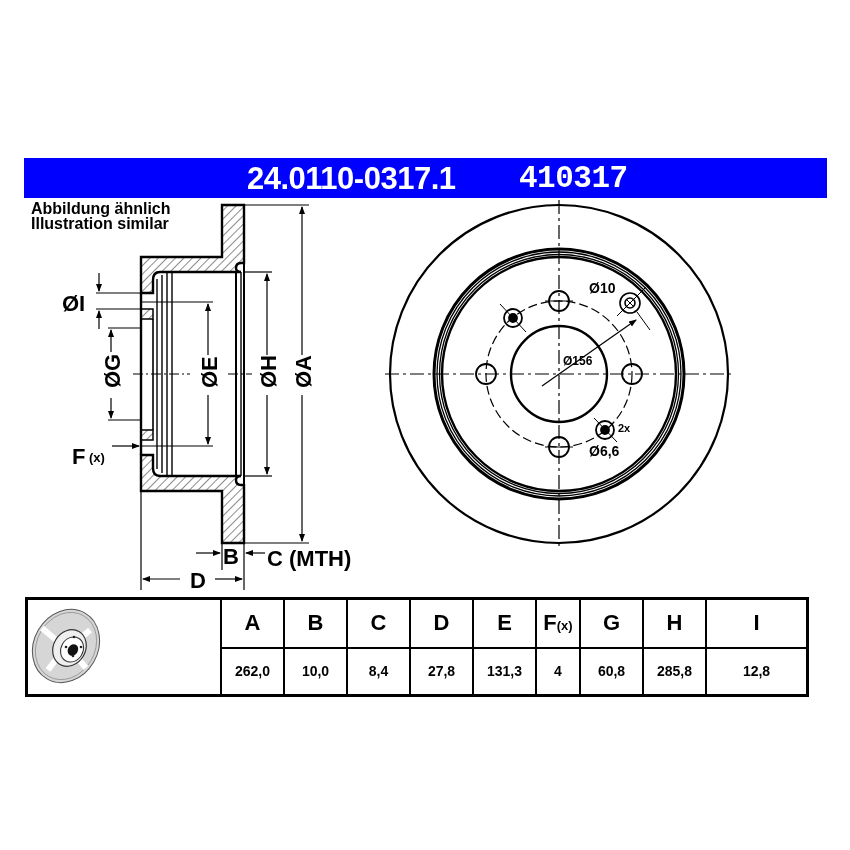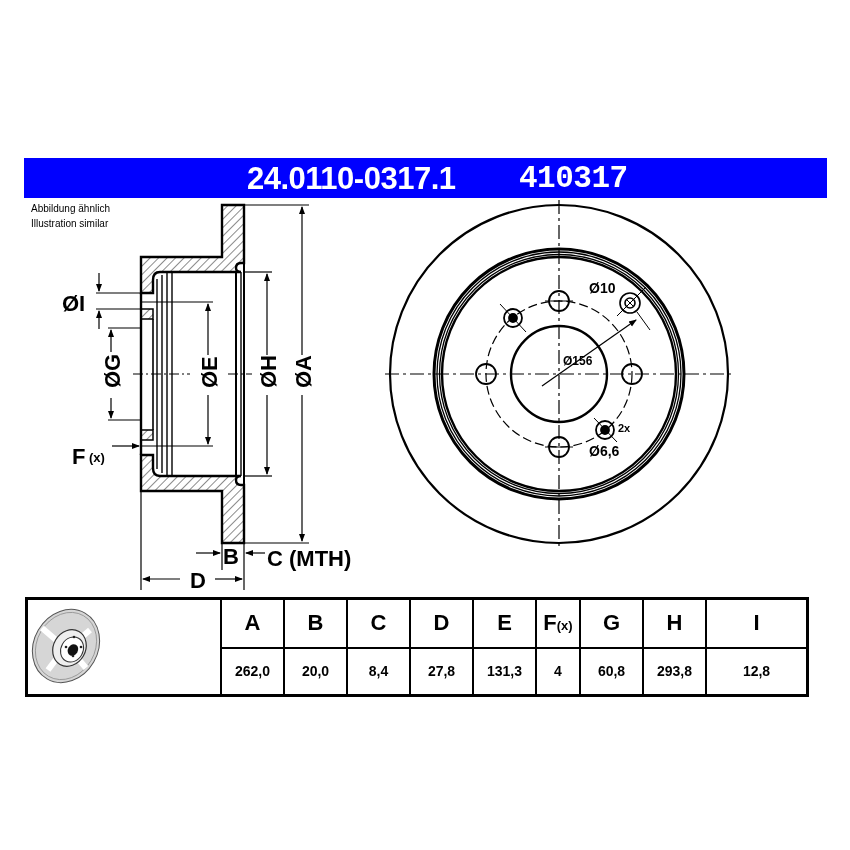--- a/index.html
+++ b/index.html
@@ -2,21 +2,21 @@
 <html><head>
 <meta charset="utf-8">
 <style>
   html, body { margin: 0; padding: 0; background: #ffffff; }
   body { width: 850px; height: 850px; position: relative; overflow: hidden;
          font-family: "Liberation Sans", sans-serif; color: #000; }
   .title-bar { position: absolute; left: 24px; top: 158px; width: 803px; height: 40px;
                background: #0000ff; }
   .part-no { position: absolute; top: 158px; height: 40px; line-height: 42px; color: #fff;
              font-weight: bold; font-size: 31px; letter-spacing: -0.5px; }
-  .note { position: absolute; left: 31px; font-size: 10px; font-weight: normal; line-height: 14px; }
+  .note { position: absolute; left: 31px; font-size: 16px; font-weight: bold; line-height: 14px; }
   svg.drawing { position: absolute; left: 0; top: 0; }
   .lbl { font-family: "Liberation Sans", sans-serif; font-weight: bold; }
   table.specs { position: absolute; left: 25px; top: 597px; border-collapse: collapse;
                 border: 3px solid #000; }
   table.specs td { border: 2px solid #000; padding: 0; text-align: center; font-weight: bold; }
   table.specs tr.hdr td { height: 44px; font-size: 22px; }
   table.specs tr.val td { height: 43px; font-size: 14px; }
   .fx-small { font-size: 13px; }
   .img-cell { position: relative; }
 </style>
@@ -191,23 +191,23 @@
     <td style="width:61px;">C</td>
     <td style="width:61px;">D</td>
     <td style="width:61px;">E</td>
     <td style="width:42px;margin-left:28px;"><span>F</span><span class="fx-small">(x)</span></td>
     <td style="width:61px;">G</td>
     <td style="width:61px;">H</td>
     <td style="width:99px;">I</td>
   </tr>
   <tr class="val">
     <td>262,0</td>
-    <td>20,0</td>
+    <td>10,0</td>
     <td>8,4</td>
     <td>27,8</td>
     <td>131,3</td>
     <td>4</td>
     <td>60,8</td>
-    <td>293,8</td>
+    <td>285,8</td>
     <td>12,8</td>
   </tr>
 </tbody>
   </table>
 
 </body></html>

